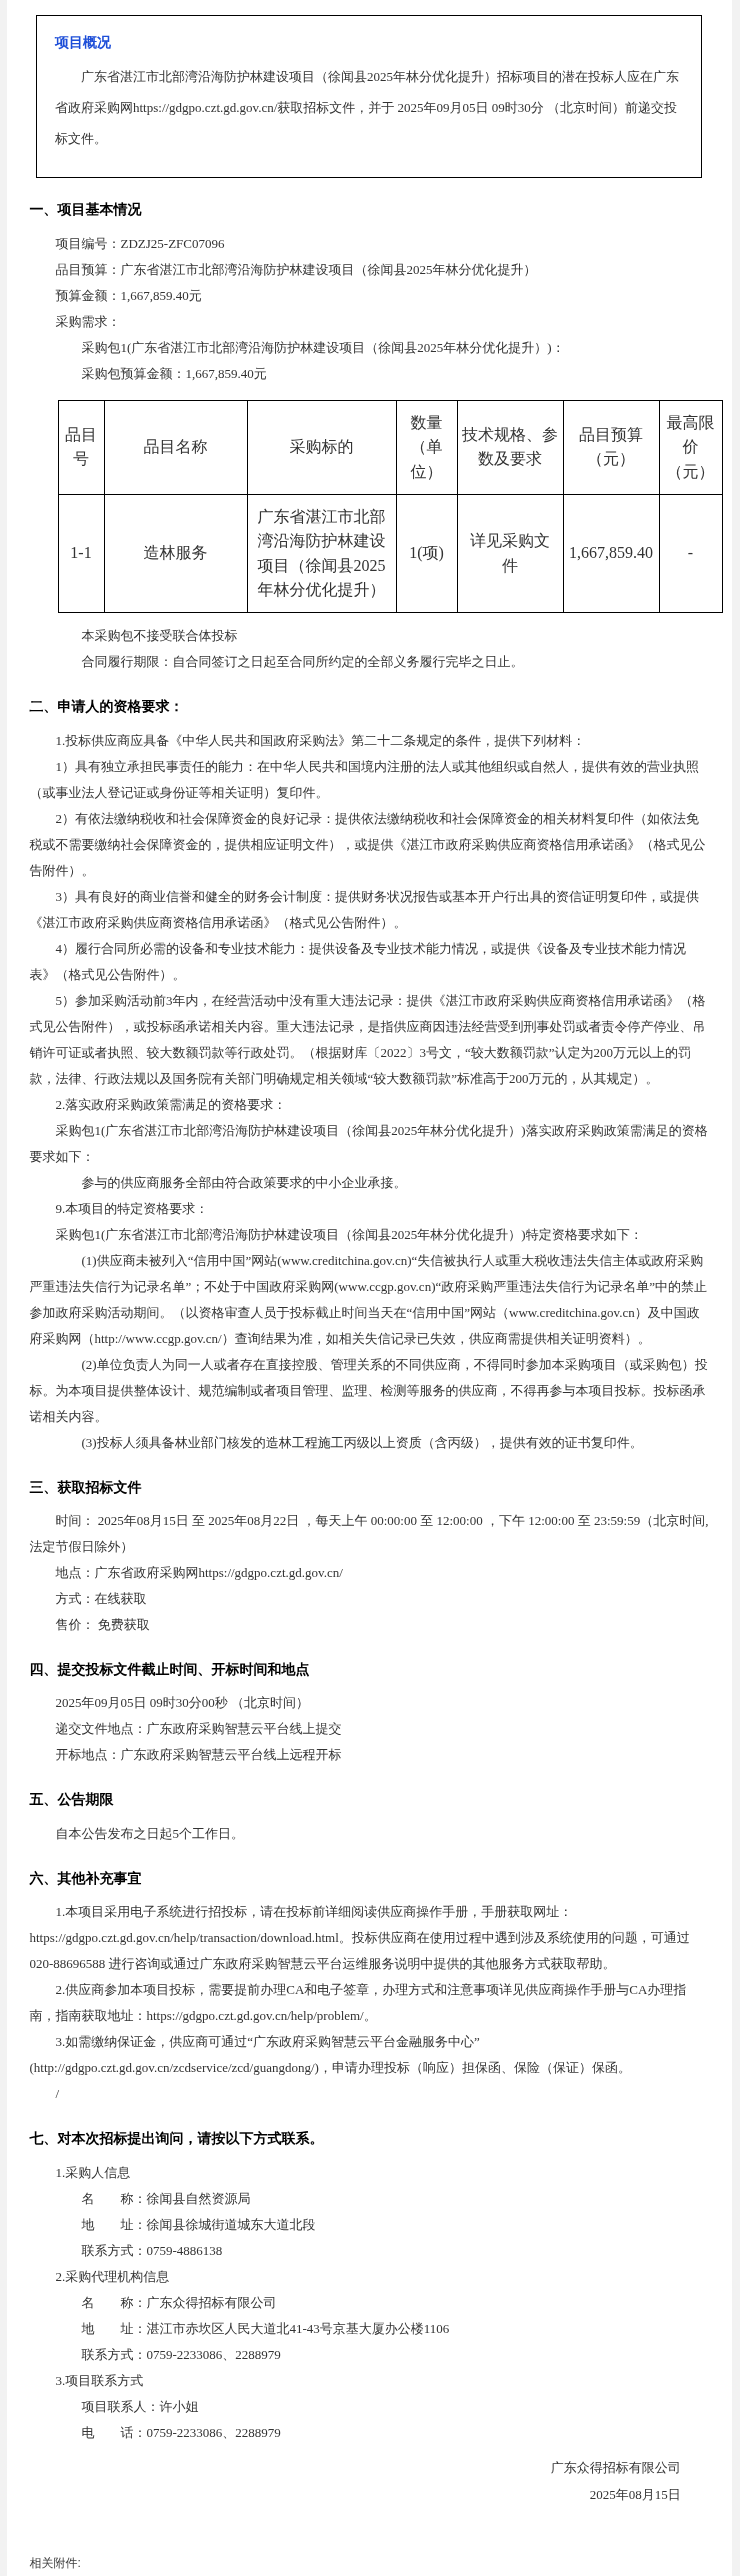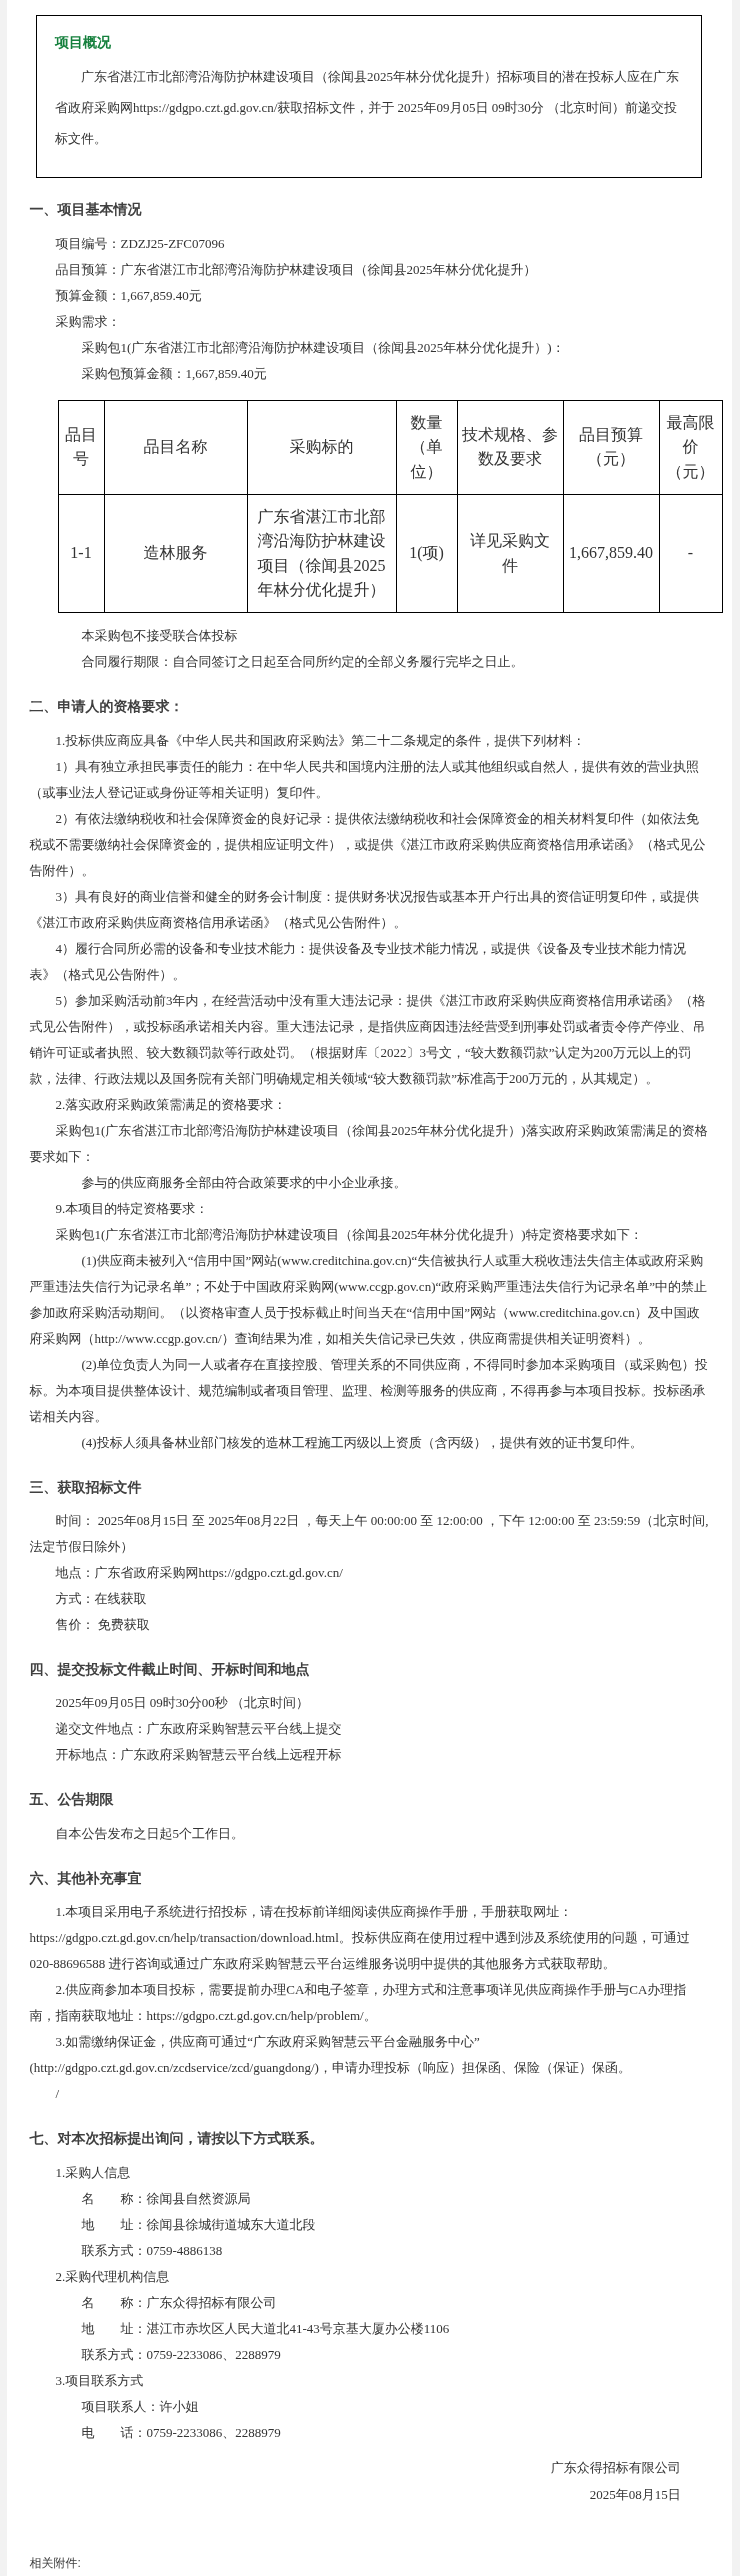--- a/index.html
+++ b/index.html
@@ -18,32 +18,32 @@
     box-sizing:border-box;
   }
   .overview-box{
     border:1.6px solid #000000;
     padding:11.4px 18px 23px 18px;
     margin:0 6.5px 8.2px 6.5px;
   }
   .overview-title{
     font-weight:bold;
     font-size:14px;
-    color:#15803d;
+    color:#1d4ed8;
     margin:6.5px 0 9.8px 0;
   }
   .overview-box p{
     margin:0;
     line-height:31px;
     text-indent:2em;
   }
   h2.sec{
     font-size:14px;
     font-weight:bold;
-    color:#404040;
+    color:#000000;
     margin:23px 0 11.4px 0;
   }
   p.doc{margin:0;line-height:26px;}
   .p1{text-indent:2em;}
   .p2{text-indent:4em;}
   .p2m{margin-left:2em;text-indent:2em;}
   table.items{
     border-collapse:collapse;
     table-layout:fixed;
     width:663px;
@@ -136,21 +136,21 @@
   <p class="doc p1">3）具有良好的商业信誉和健全的财务会计制度：提供财务状况报告或基本开户行出具的资信证明复印件，或提供《湛江市政府采购供应商资格信用承诺函》（格式见公告附件）。</p>
   <p class="doc p1">4）履行合同所必需的设备和专业技术能力：提供设备及专业技术能力情况，或提供《设备及专业技术能力情况表》（格式见公告附件）。</p>
   <p class="doc p1">5）参加采购活动前3年内，在经营活动中没有重大违法记录：提供《湛江市政府采购供应商资格信用承诺函》（格式见公告附件），或投标函承诺相关内容。重大违法记录，是指供应商因违法经营受到刑事处罚或者责令停产停业、吊销许可证或者执照、较大数额罚款等行政处罚。（根据财库〔2022〕3号文，“较大数额罚款”认定为200万元以上的罚款，法律、行政法规以及国务院有关部门明确规定相关领域“较大数额罚款”标准高于200万元的，从其规定）。</p>
   <p class="doc p1">2.落实政府采购政策需满足的资格要求：</p>
   <p class="doc p2m">采购包1(广东省湛江市北部湾沿海防护林建设项目（徐闻县2025年林分优化提升）)落实政府采购政策需满足的资格要求如下：</p>
   <p class="doc p2">参与的供应商服务全部由符合政策要求的中小企业承接。</p>
   <p class="doc p1">9.本项目的特定资格要求：</p>
   <p class="doc p2m">采购包1(广东省湛江市北部湾沿海防护林建设项目（徐闻县2025年林分优化提升）)特定资格要求如下：</p>
   <p class="doc p2">(1)供应商未被列入“信用中国”网站(www.creditchina.gov.cn)“失信被执行人或重大税收违法失信主体或政府采购严重违法失信行为记录名单”；不处于中国政府采购网(www.ccgp.gov.cn)“政府采购严重违法失信行为记录名单”中的禁止参加政府采购活动期间。（以资格审查人员于投标截止时间当天在“信用中国”网站（www.creditchina.gov.cn）及中国政府采购网（http://www.ccgp.gov.cn/）查询结果为准，如相关失信记录已失效，供应商需提供相关证明资料）。</p>
   <p class="doc p2">(2)单位负责人为同一人或者存在直接控股、管理关系的不同供应商，不得同时参加本采购项目（或采购包）投标。为本项目提供整体设计、规范编制或者项目管理、监理、检测等服务的供应商，不得再参与本项目投标。投标函承诺相关内容。</p>
-  <p class="doc p2">(4)投标人须具备林业部门核发的造林工程施工丙级以上资质（含丙级），提供有效的证书复印件。</p>
+  <p class="doc p2">(3)投标人须具备林业部门核发的造林工程施工丙级以上资质（含丙级），提供有效的证书复印件。</p>
 
   <h2 class="sec">三、获取招标文件</h2>
   <p class="doc p1">时间： 2025年08月15日 至 2025年08月22日 ，每天上午 00:00:00 至 12:00:00 ，下午 12:00:00 至 23:59:59（北京时间,法定节假日除外）</p>
   <p class="doc p1">地点：广东省政府采购网https://gdgpo.czt.gd.gov.cn/</p>
   <p class="doc p1">方式：在线获取</p>
   <p class="doc p1">售价： 免费获取</p>
 
   <h2 class="sec">四、提交投标文件截止时间、开标时间和地点</h2>
   <p class="doc p1">2025年09月05日 09时30分00秒 （北京时间）</p>
   <p class="doc p1">递交文件地点：广东政府采购智慧云平台线上提交</p>

